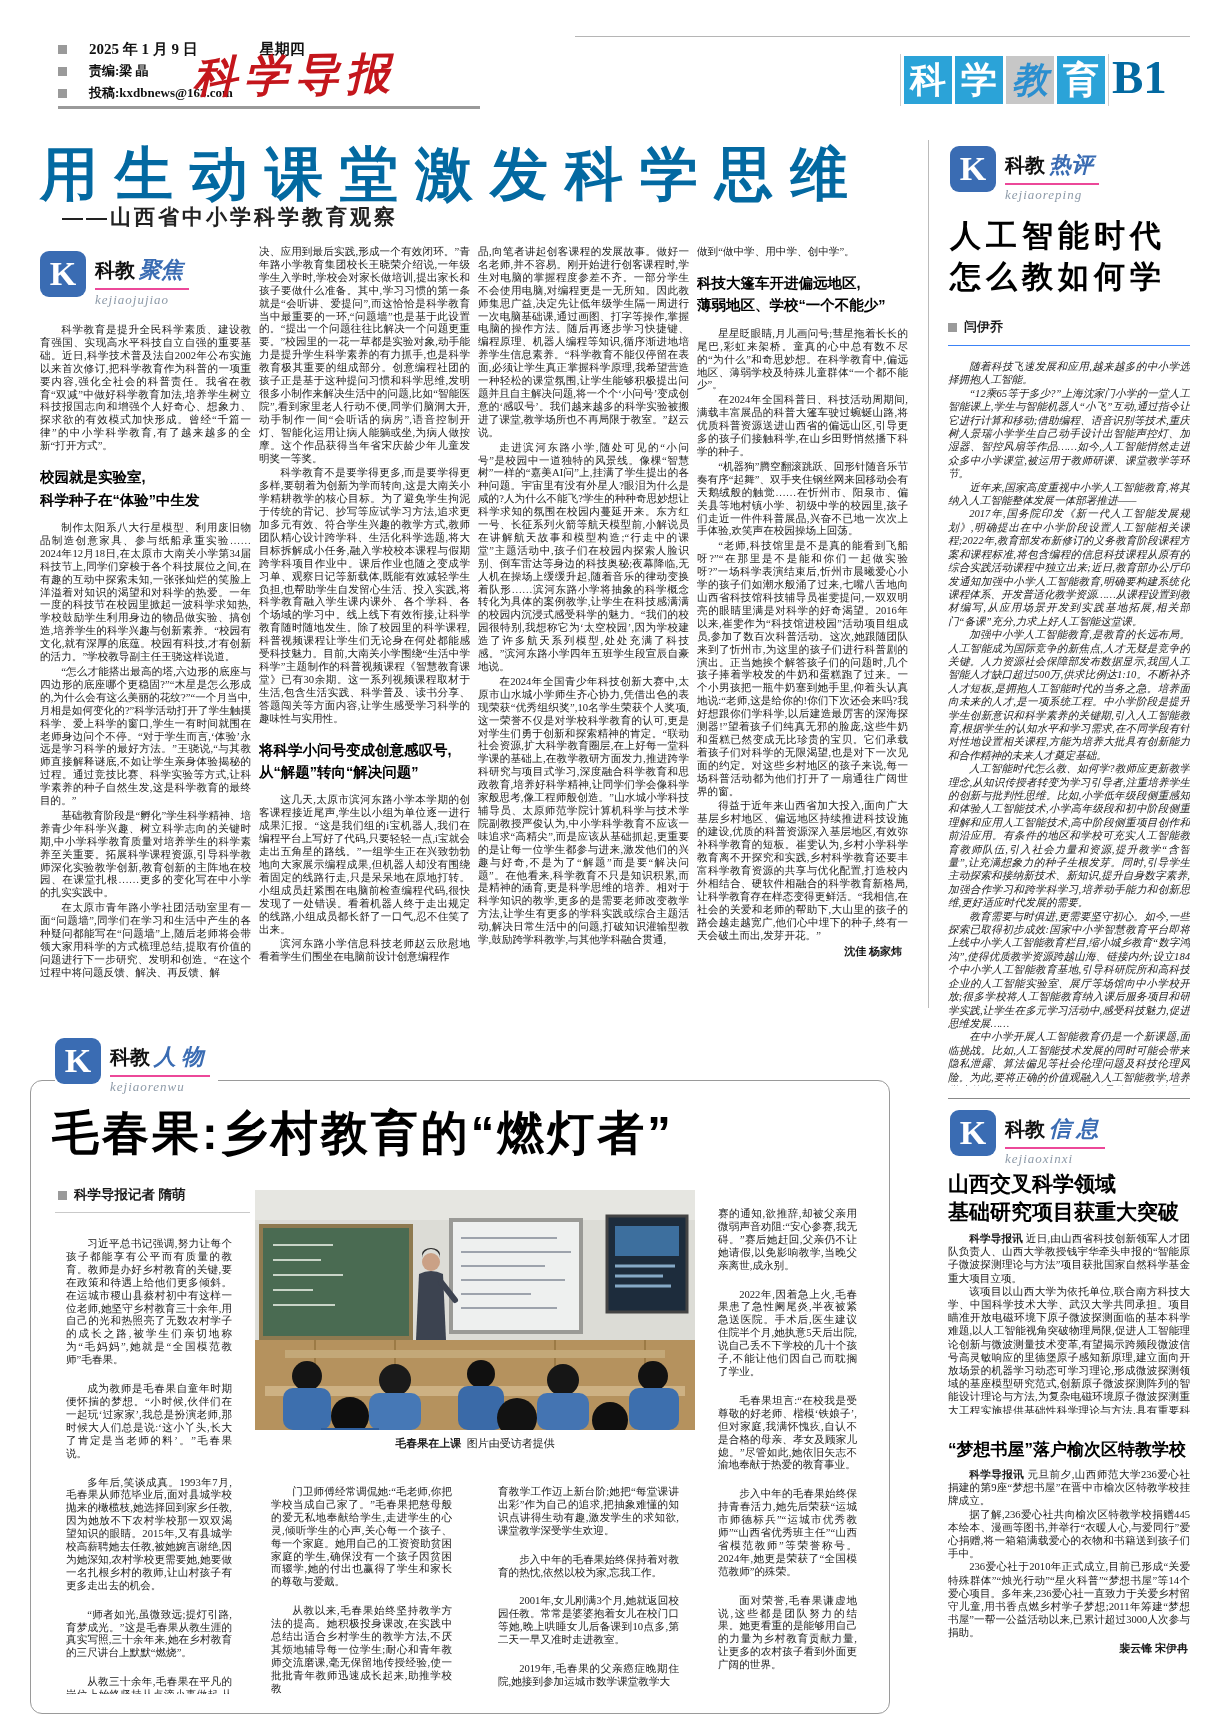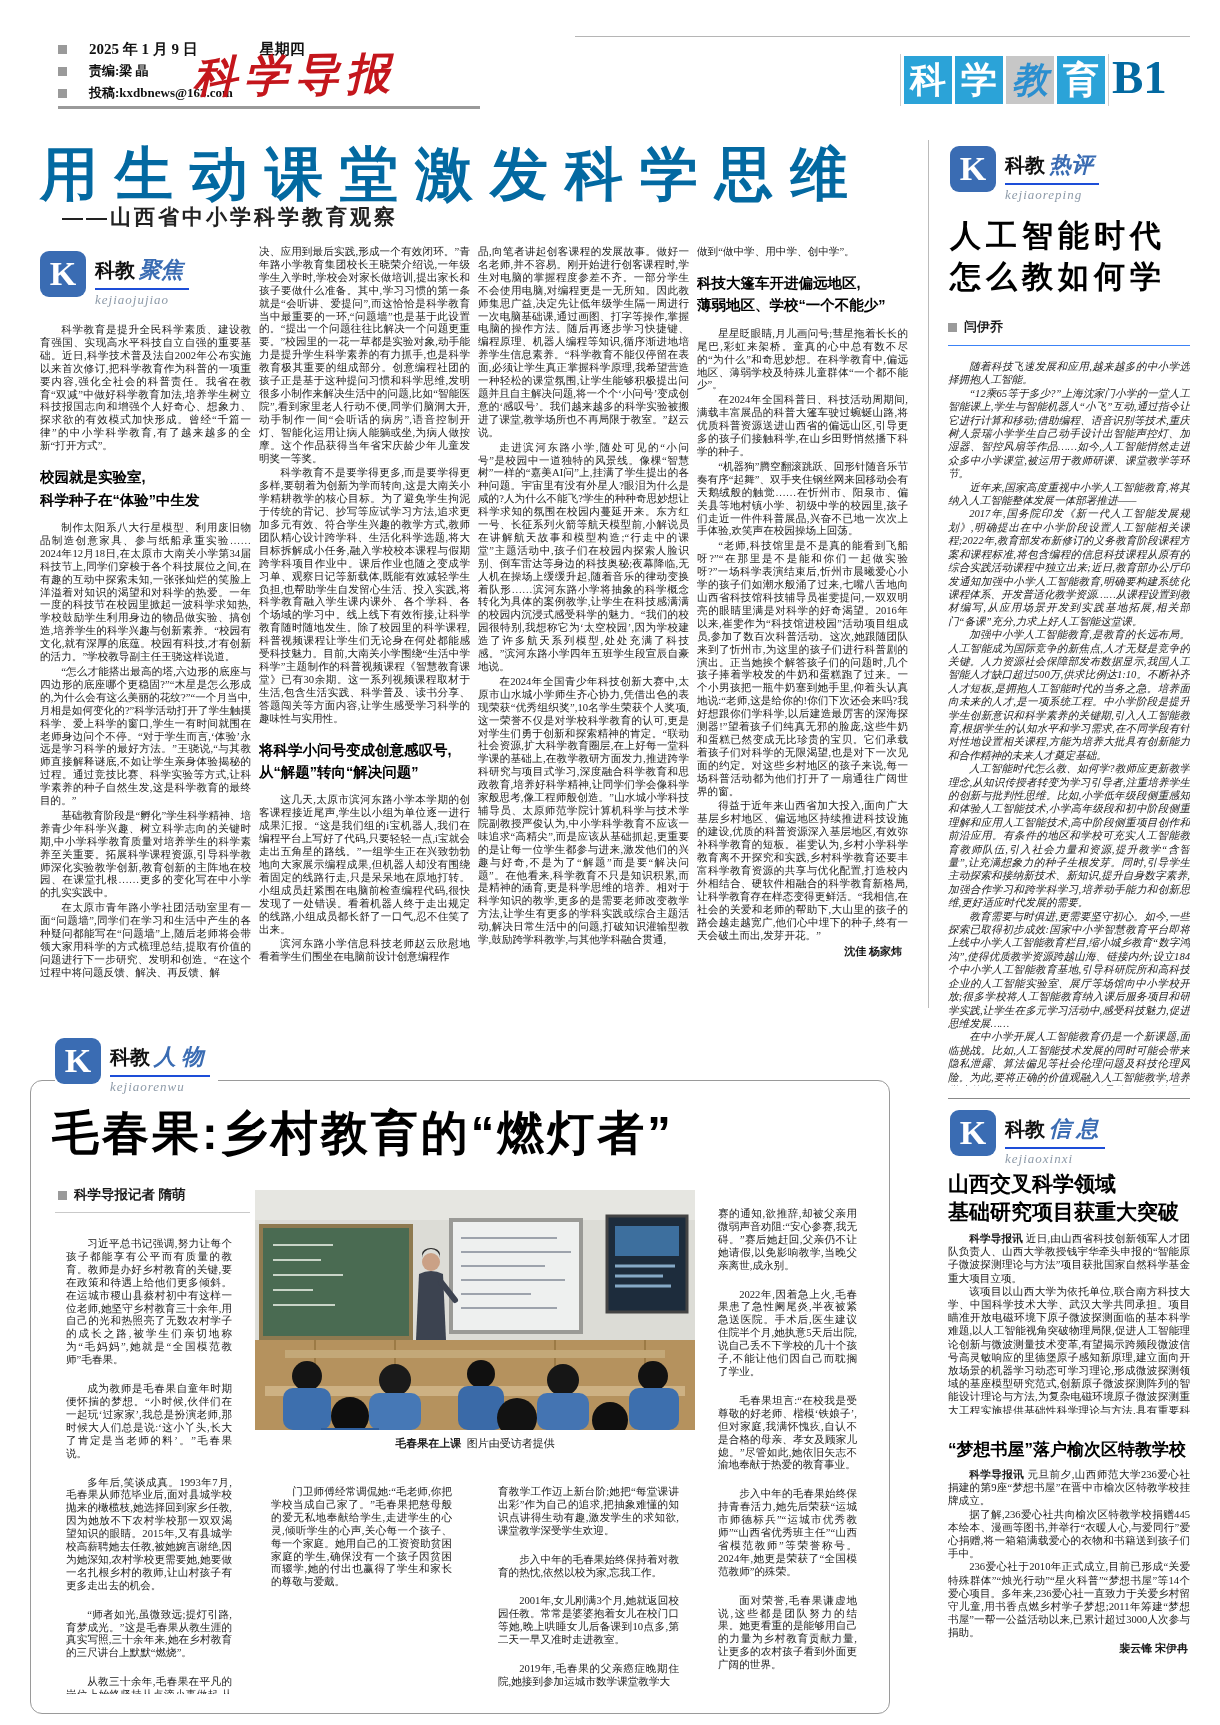--- a/index.html
+++ b/index.html
@@ -20,21 +20,21 @@
   .sec-blocks .b{width:48px;height:48px;display:flex;align-items:center;justify-content:center;
                  font-family:"Liberation Sans",sans-serif;font-weight:900;font-size:36px;color:#fff;background:#2ba3d8}
   .sec-blocks .b.gray{background:#c7c7c7;color:#2b8fd0;font-style:italic;font-family:"Liberation Serif",serif}
   .vline{width:1px;background:#cccccc}
   .pageno{left:1112px;top:50px;font-size:47px;font-weight:bold;color:#0369a1;font-family:"Liberation Serif",serif}
 
   
   .badge{display:flex;gap:9px;align-items:flex-start}
   .kbox{width:46px;height:46px;border-radius:9px;background:#3a6cb3;color:#fff;display:flex;align-items:center;justify-content:center;
         font-family:"Liberation Serif",serif;font-weight:bold;font-size:34px}
-  .bt-top{display:flex;align-items:baseline;gap:4px;border-bottom:2px solid #1d4ed8;padding:4px 6px 3px 0}
+  .bt-top{display:flex;align-items:baseline;gap:4px;border-bottom:2px solid #ec4899;padding:4px 6px 3px 0}
   .bt-black{font-family:"Liberation Sans",sans-serif;font-weight:bold;font-size:20px;color:#111}
   .bt-blue{font-family:"Liberation Serif",serif;font-style:italic;font-weight:bold;font-size:22px;color:#3a6cb3}
   .bt-py{font-style:italic;font-size:13px;color:#8d9aa8;padding-top:2px;letter-spacing:1px}
 
   
   .lead-hl{left:40px;top:136px;width:880px;font-family:"Liberation Sans",sans-serif;font-weight:900;
            font-size:58px;letter-spacing:17px;color:#0369a1;white-space:nowrap}
   .lead-dek{left:62px;top:203px;font-family:"Liberation Sans",sans-serif;font-weight:bold;font-size:21px;letter-spacing:3px;color:#222}
   .cols{left:40px;top:246px;width:868px;height:764px;display:flex;gap:8px;overflow:hidden}
   .col{width:211px;overflow:hidden}
@@ -294,20 +294,21 @@
       </g>
     </svg>
   </div>
   <div class="abs rw-cap">
     <b>毛春果在上课</b>&nbsp;&nbsp;<span>图片由受访者提供</span>
   </div>
 
   <div class="abs rw-below">
     <div class="rw-col">
       <p>门卫师傅经常调侃她:“毛老师,你把学校当成自己家了。”毛春果把慈母般的爱无私地奉献给学生,走进学生的心灵,倾听学生的心声,关心每一个孩子、每一个家庭。她用自己的工资资助贫困家庭的学生,确保没有一个孩子因贫困而辍学,她的付出也赢得了学生和家长的尊敬与爱戴。</p>
+      <p>从教以来,毛春果始终坚持教学方法的提高。她积极投身课改,在实践中总结出适合乡村学生的教学方法,不厌其烦地辅导每一位学生;耐心和青年教师交流磨课,毫无保留地传授经验,使一批批青年教师迅速成长起来,助推学校教</p>
     </div>
     <div class="rw-col">
       <p class="noind">育教学工作迈上新台阶;她把“每堂课讲出彩”作为自己的追求,把抽象难懂的知识点讲得生动有趣,激发学生的求知欲,课堂教学深受学生欢迎。</p>
       <p>步入中年的毛春果始终保持着对教育的热忱,依然以校为家,忘我工作。</p>
       <p>2001年,女儿刚满3个月,她就返回校园任教。常常是婆婆抱着女儿在校门口等她,晚上哄睡女儿后备课到10点多,第二天一早又准时走进教室。</p>
       <p>2019年,毛春果的父亲癌症晚期住院,她接到参加运城市数学课堂教学大</p>
     </div>
   </div>
 
   <div class="abs rw-right rw-col">

